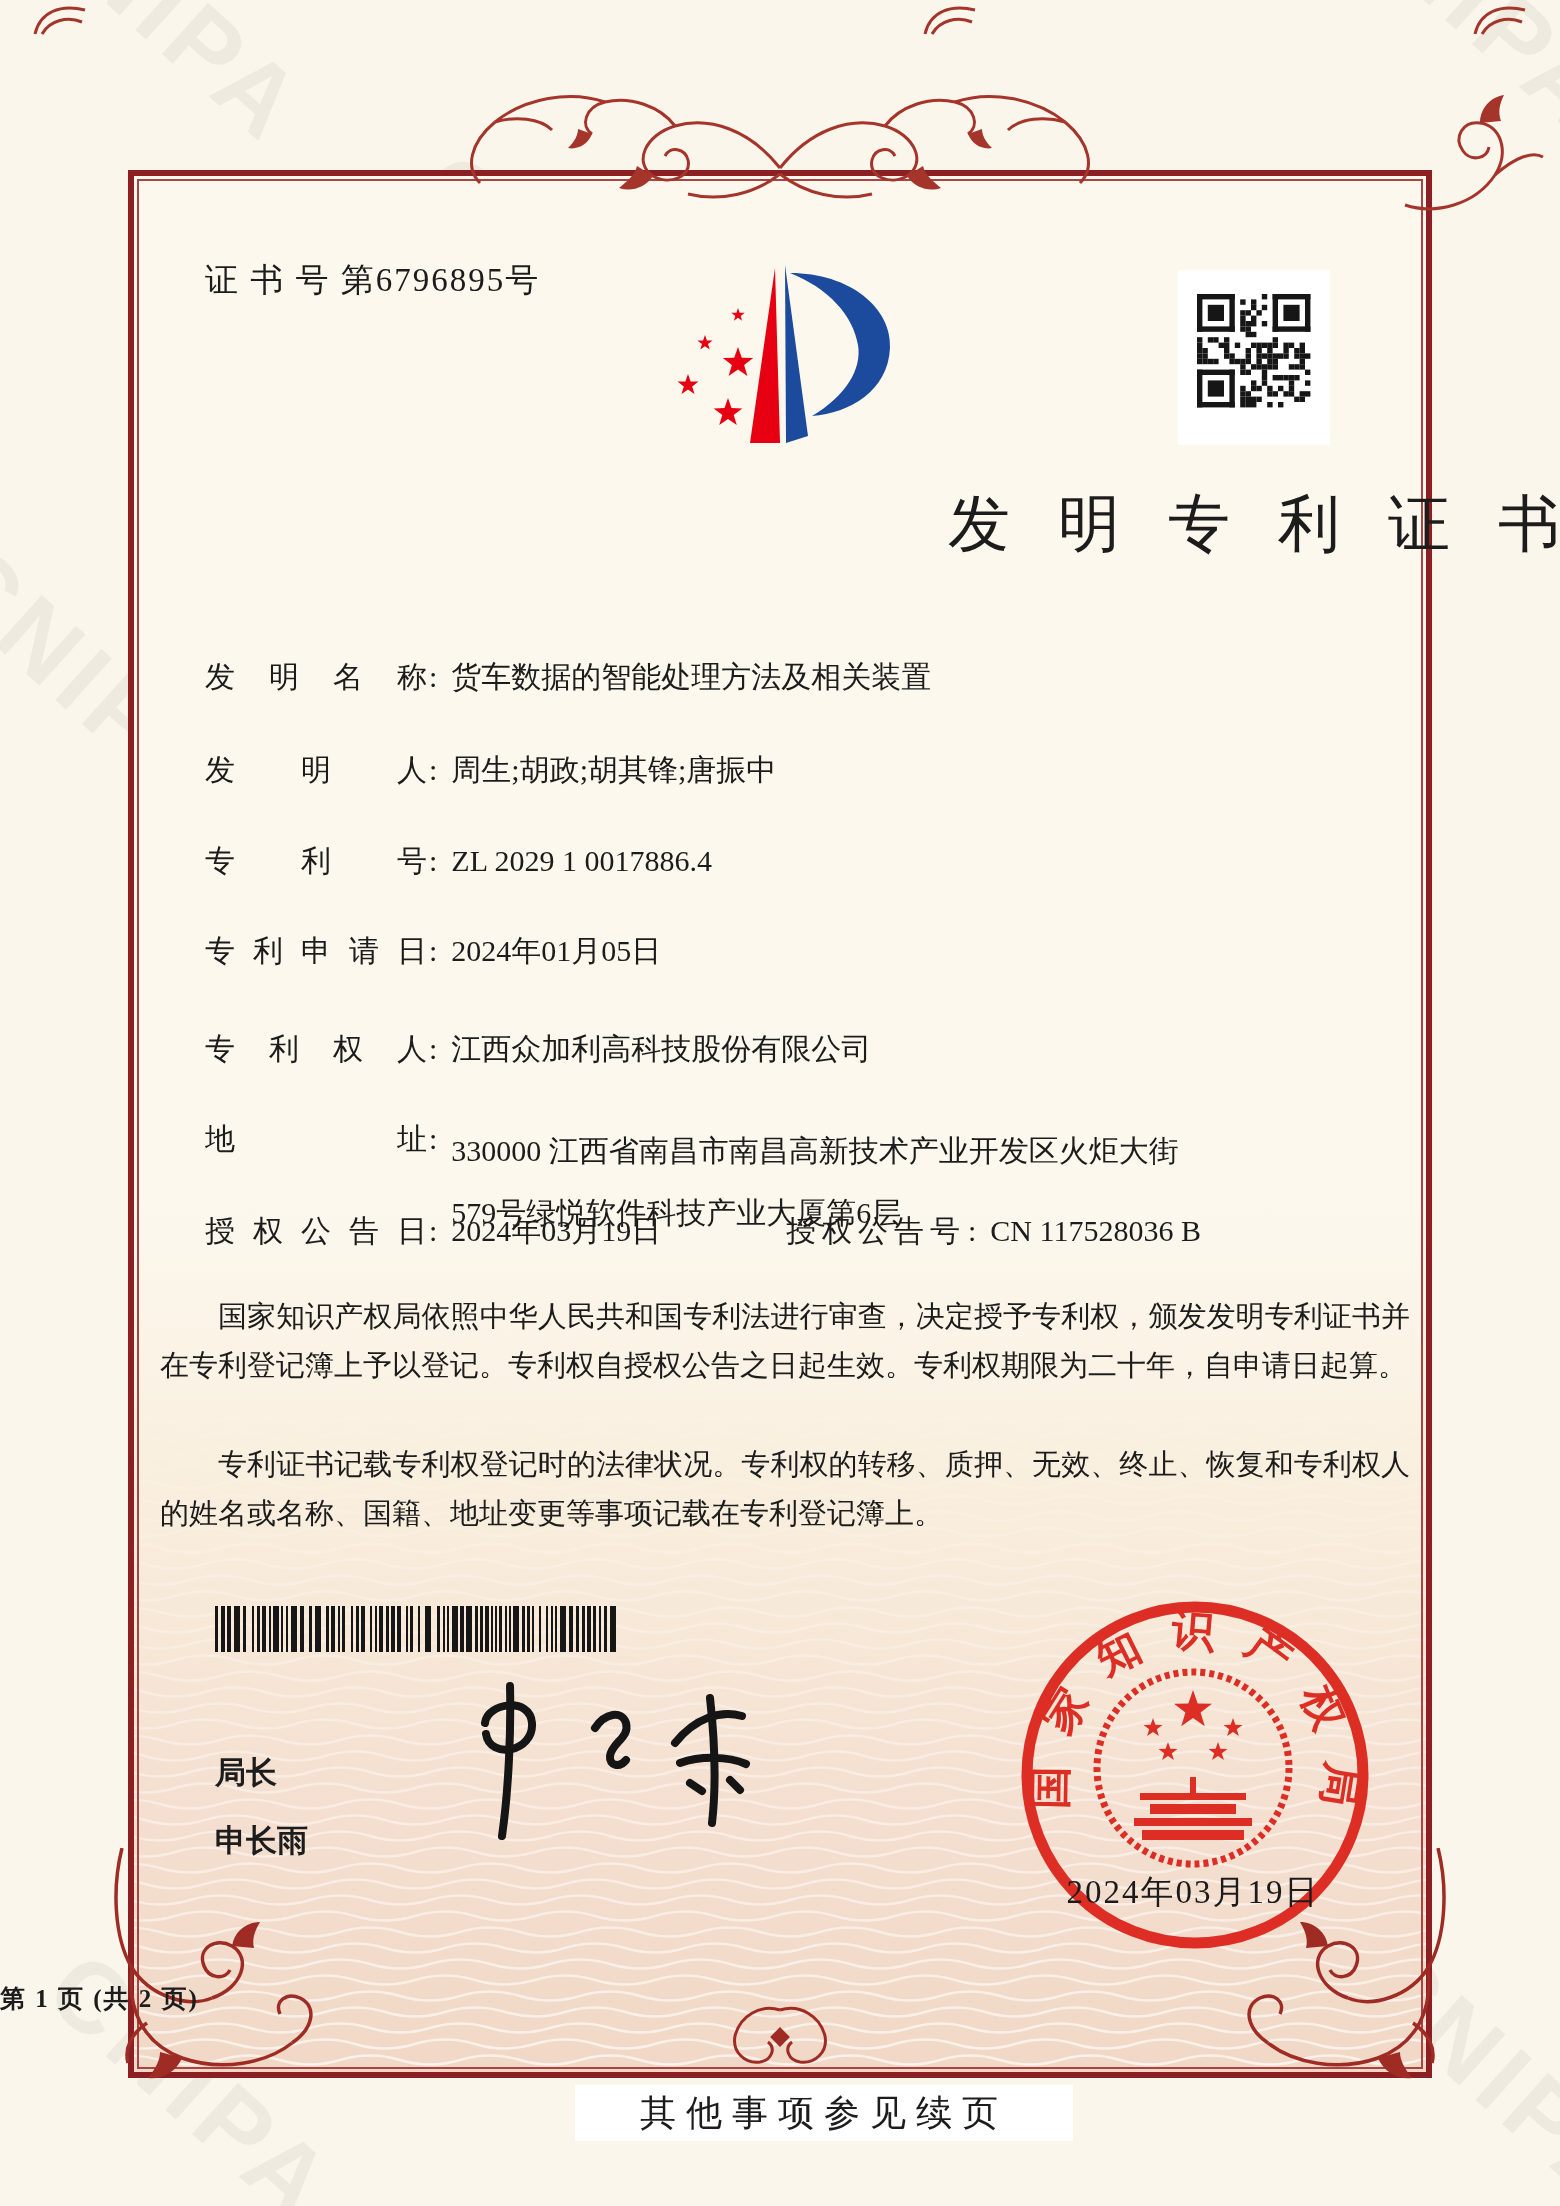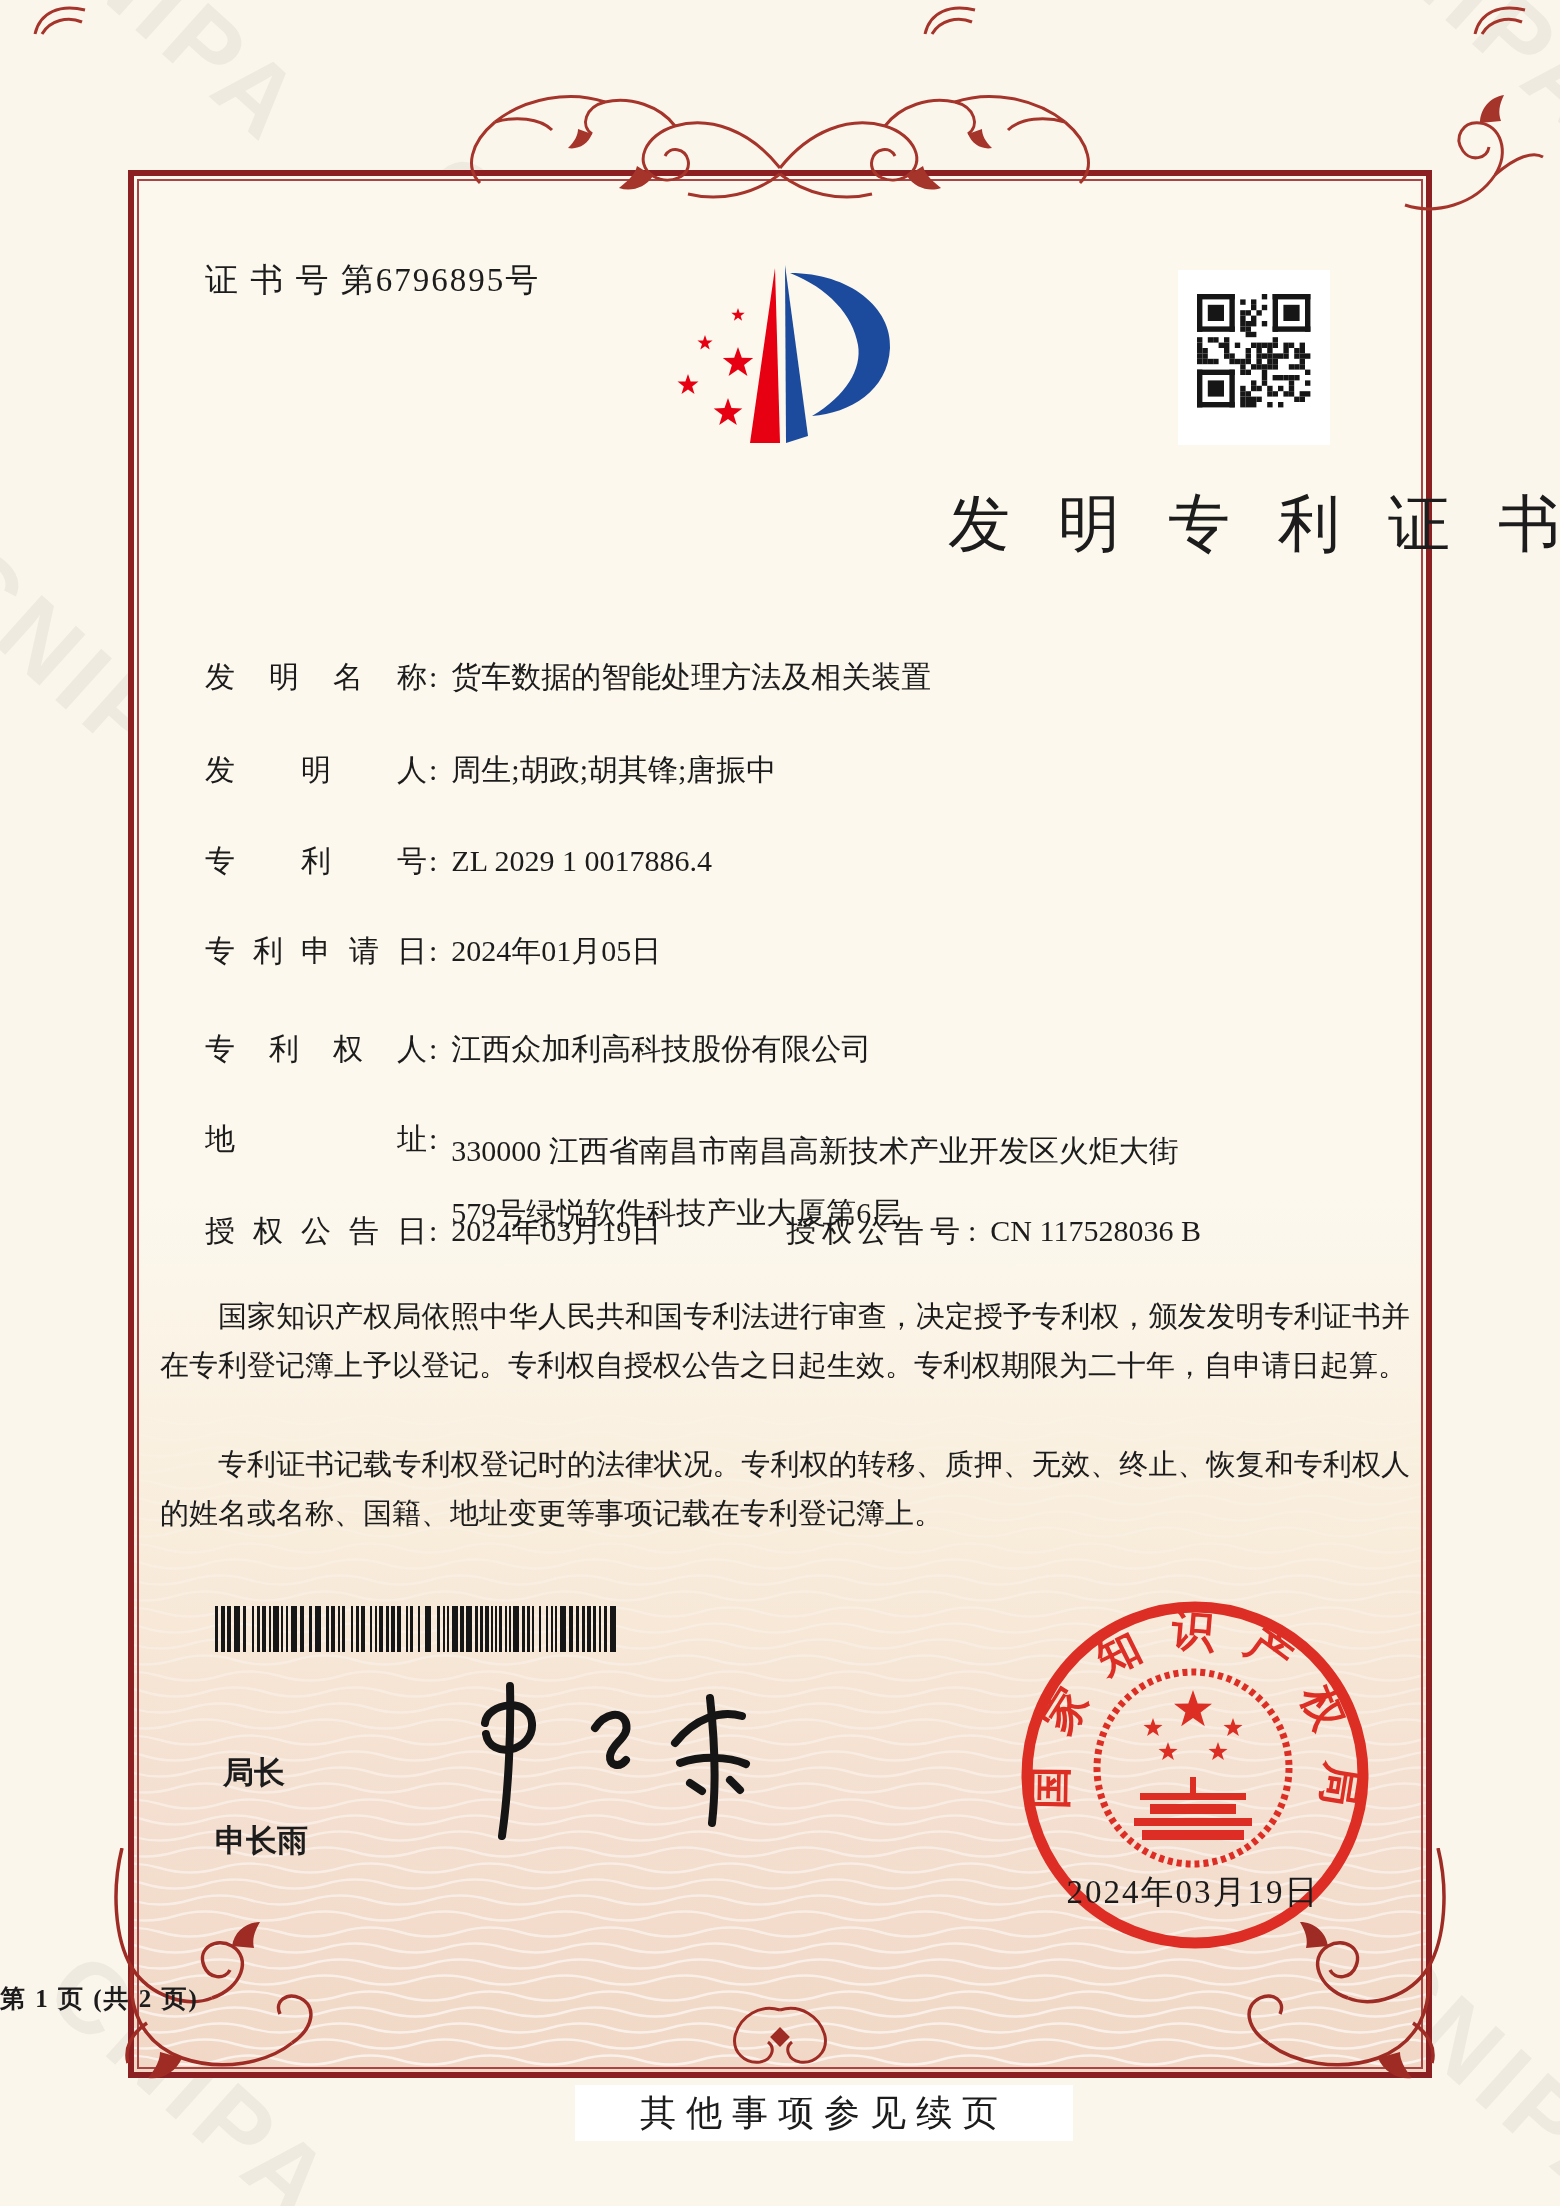--- a/index.html
+++ b/index.html
@@ -42,21 +42,21 @@
   .r6{top:1212px;width:1230px;}
   .pair2{position:absolute;left:557px;top:0;margin-left:24px;}
   .pair2 .p2-label{display:inline-block;letter-spacing:6px;vertical-align:top;}
   
   .para{position:absolute;left:160px;width:1250px;font-size:29px;line-height:49px;
         text-align:justify;text-indent:58px;}
   .p1{top:1292px}.p2{top:1440px}
   
   .barcode{position:absolute;left:215px;top:1606px;}
   .sig-title{position:absolute;left:215px;top:1752px;
-     font:700 31px "Liberation Sans","DejaVu Sans",sans-serif;margin-left:8px;}
+     font:700 31px "Liberation Sans","DejaVu Sans",sans-serif;}
   .sig-name{position:absolute;left:215px;top:1820px;
      font:700 31px "Liberation Sans","DejaVu Sans",sans-serif;}
   .signature{position:absolute;left:390px;top:1668px;}
   .seal{position:absolute;left:1000px;top:1583px;}
   .seal text.ring{font-size:43px;font-weight:700;letter-spacing:28px;fill:#dc231a;
      font-family:"Liberation Serif","DejaVu Serif",serif;}
   .seal text.sdate{font-size:33px;fill:#1b1b1b;letter-spacing:2px;
      font-family:"Liberation Serif","DejaVu Serif",serif;}
   .page-info{position:absolute;left:0;right:0;top:1982px;text-align:left;font-size:25px;letter-spacing:2px;font-weight:bold;}
   .note-box{position:absolute;left:575px;top:2085px;width:498px;height:56px;background:#ffffff;

